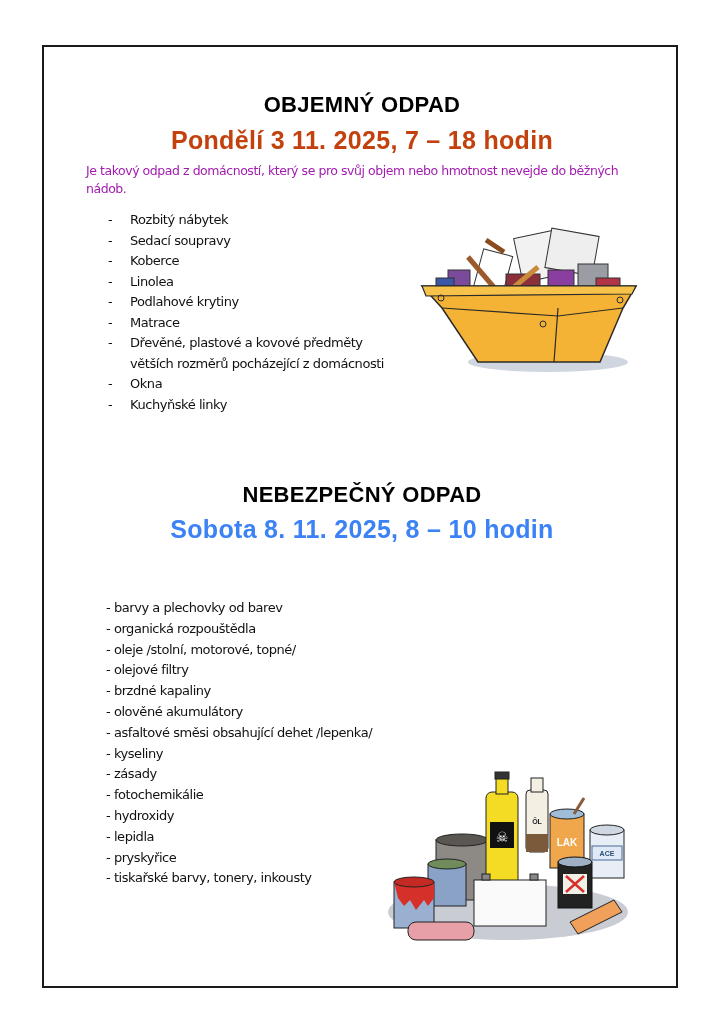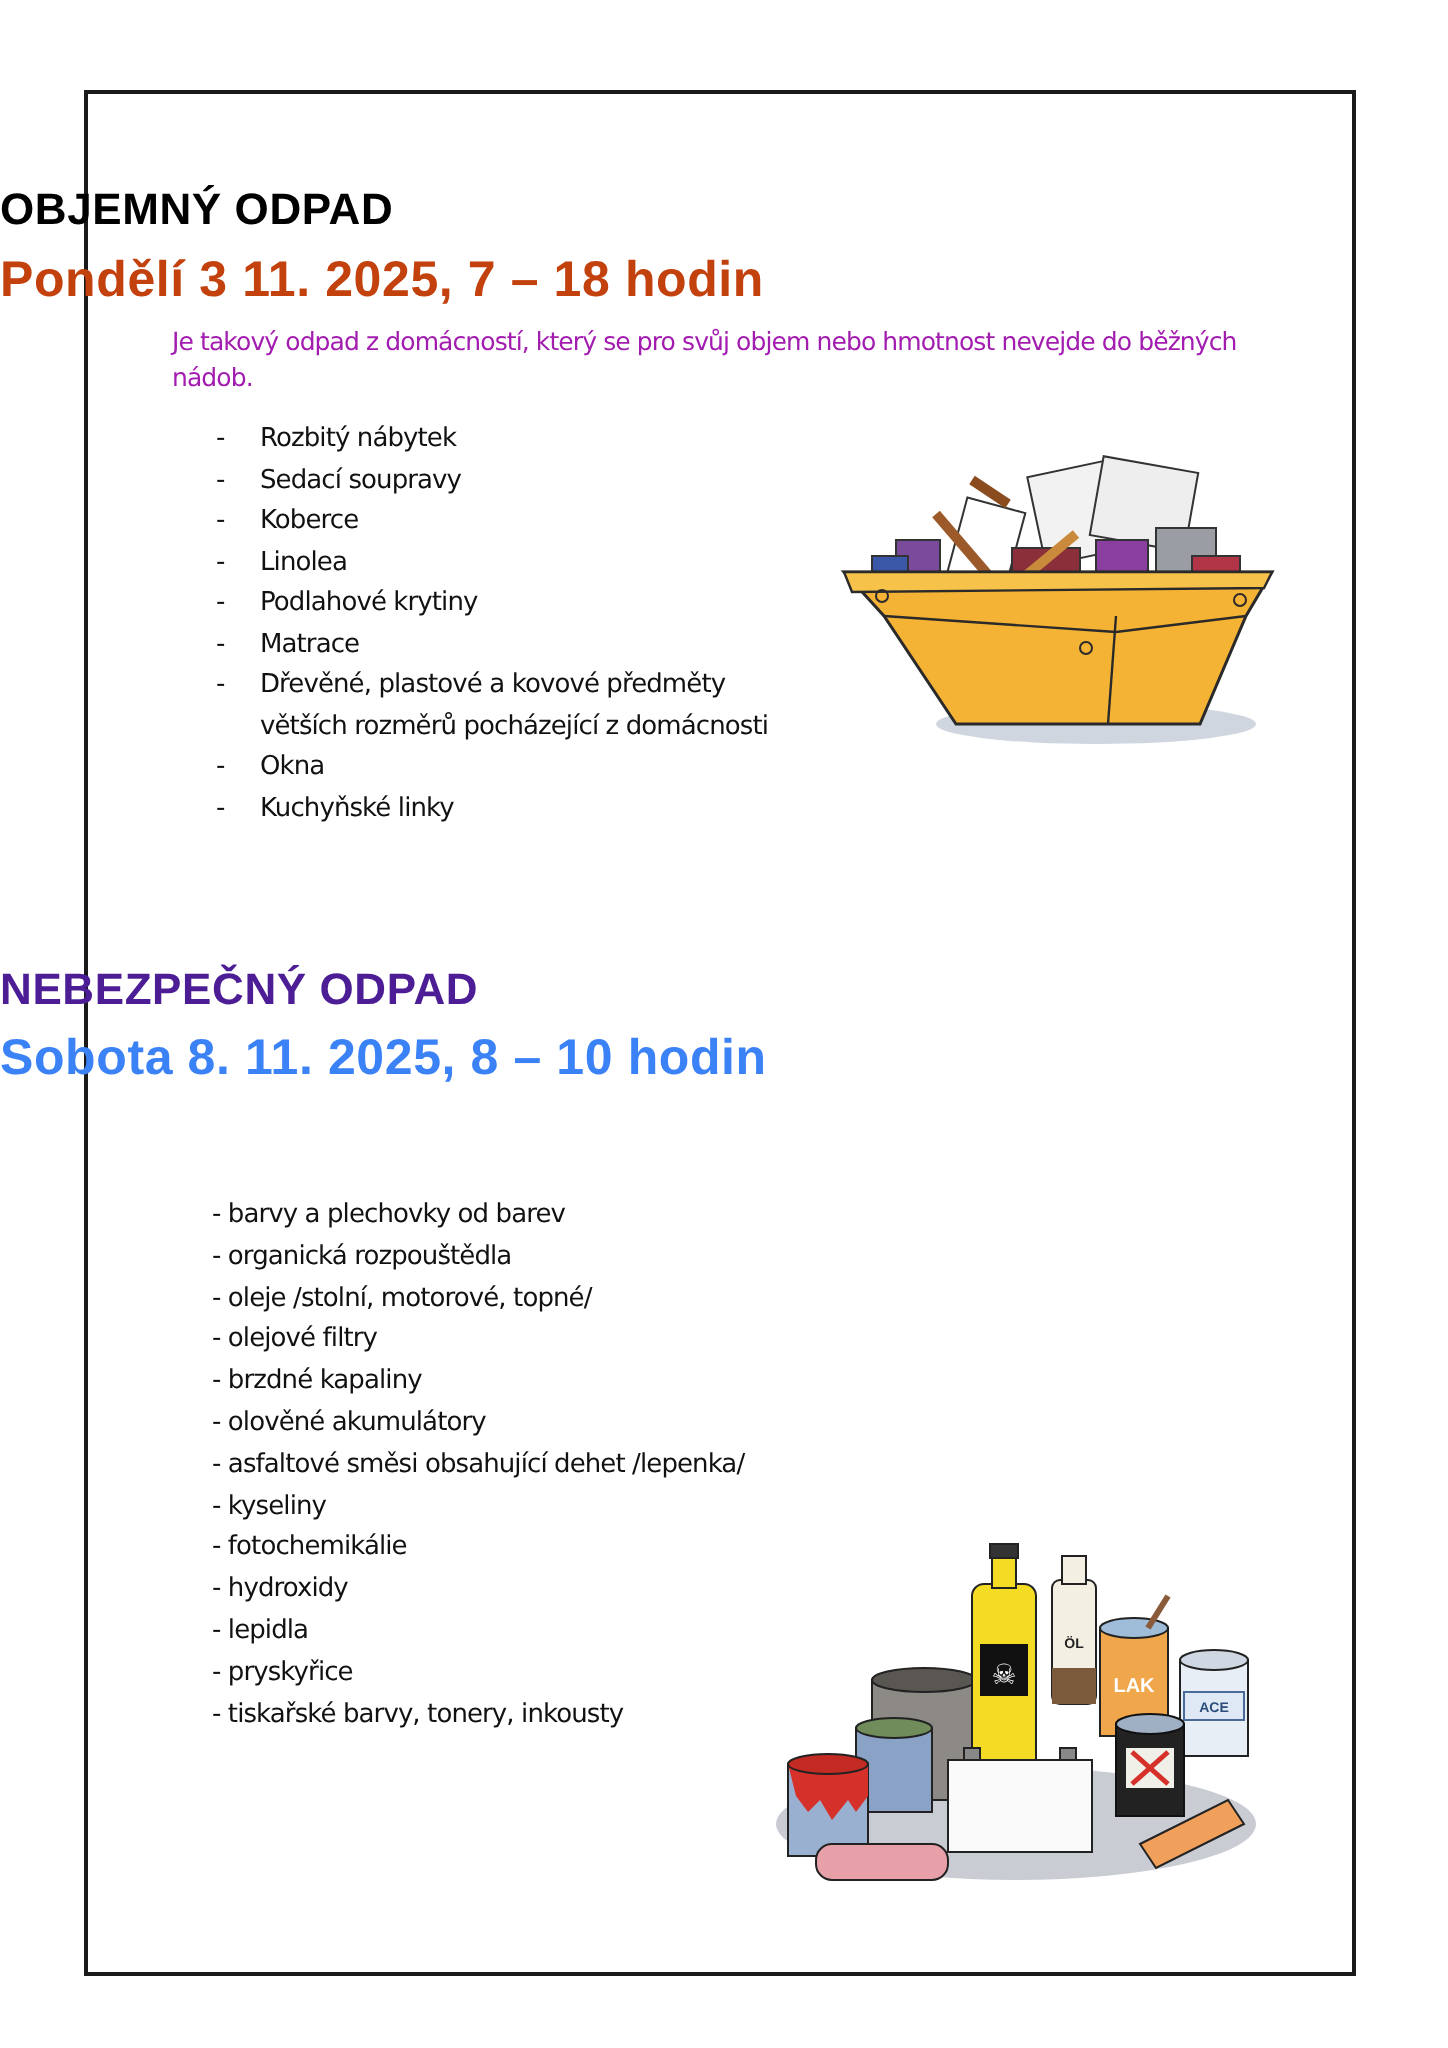--- a/index.html
+++ b/index.html
@@ -1,21 +1,21 @@
 <!DOCTYPE html>
 <html><head>
 <meta charset="utf-8">
 <style>
   html, body { margin:0; padding:0; background:#ffffff; }
   body { width:724px; height:1024px; position:relative; overflow:hidden; font-family:"Liberation Sans", sans-serif; color:#111; }
   .frame { position:absolute; left:42px; top:45px; width:636px; height:943px; border:2px solid #1a1a1a; box-sizing:border-box; }
-  .h1 { position:absolute; left:0; width:724px; font-weight:bold; font-family:"Liberation Sans", sans-serif; letter-spacing:0.3px; }
+  .h1 { position:absolute; left:0; width:724px; text-align:center; font-weight:bold; font-family:"Liberation Sans", sans-serif; letter-spacing:0.3px; }
   .t1 { top:92px; font-size:22px; color:#000; }
   .t2 { top:126px; font-size:25px; color:#c2410c; }
-  .t3 { top:482px; font-size:22px; color:#4c1d95; }
+  .t3 { top:482px; font-size:22px; color:#000000; }
   .t4 { top:515px; font-size:25px; color:#3b82f6; }
   .intro { position:absolute; left:86px; top:162px; width:560px; font-size:12.5px; line-height:18px; font-family:"DejaVu Sans", sans-serif; letter-spacing:-0.45px; color:#a21caf; }
   .list1 { position:absolute; left:108px; top:210px; margin:0; padding:0; list-style:none; font-size:13px; line-height:20.5px; font-family:"DejaVu Sans", sans-serif; letter-spacing:-0.45px; }
   .list1 li { position:relative; padding-left:22px; }
   .list1 li .dash { position:absolute; left:0; top:0; }
   .list2 { position:absolute; left:106px; top:598px; margin:0; padding:0; list-style:none; font-size:13px; line-height:20.8px; font-family:"DejaVu Sans", sans-serif; letter-spacing:-0.45px; }
   .img1 { position:absolute; left:408px; top:212px; width:232px; height:166px; }
   .img2 { position:absolute; left:378px; top:762px; width:250px; height:180px; }
 </style>
 </head>
@@ -72,20 +72,21 @@
 
 <ul class="list2">
   <li>- barvy a plechovky od barev</li>
   <li>- organická rozpouštědla</li>
   <li>- oleje /stolní, motorové, topné/</li>
   <li>- olejové filtry</li>
   <li>- brzdné kapaliny</li>
   <li>- olověné akumulátory</li>
   <li>- asfaltové směsi obsahující dehet /lepenka/</li>
   <li>- kyseliny</li>
+  <li>- zásady</li>
   <li>- fotochemikálie</li>
   <li>- hydroxidy</li>
   <li>- lepidla</li>
   <li>- pryskyřice</li>
   <li>- tiskařské barvy, tonery, inkousty</li>
 </ul>
 
 <svg class="img2" viewBox="0 0 250 180">
   <ellipse cx="130" cy="150" rx="120" ry="28" fill="#c9ccd2"></ellipse>
 

